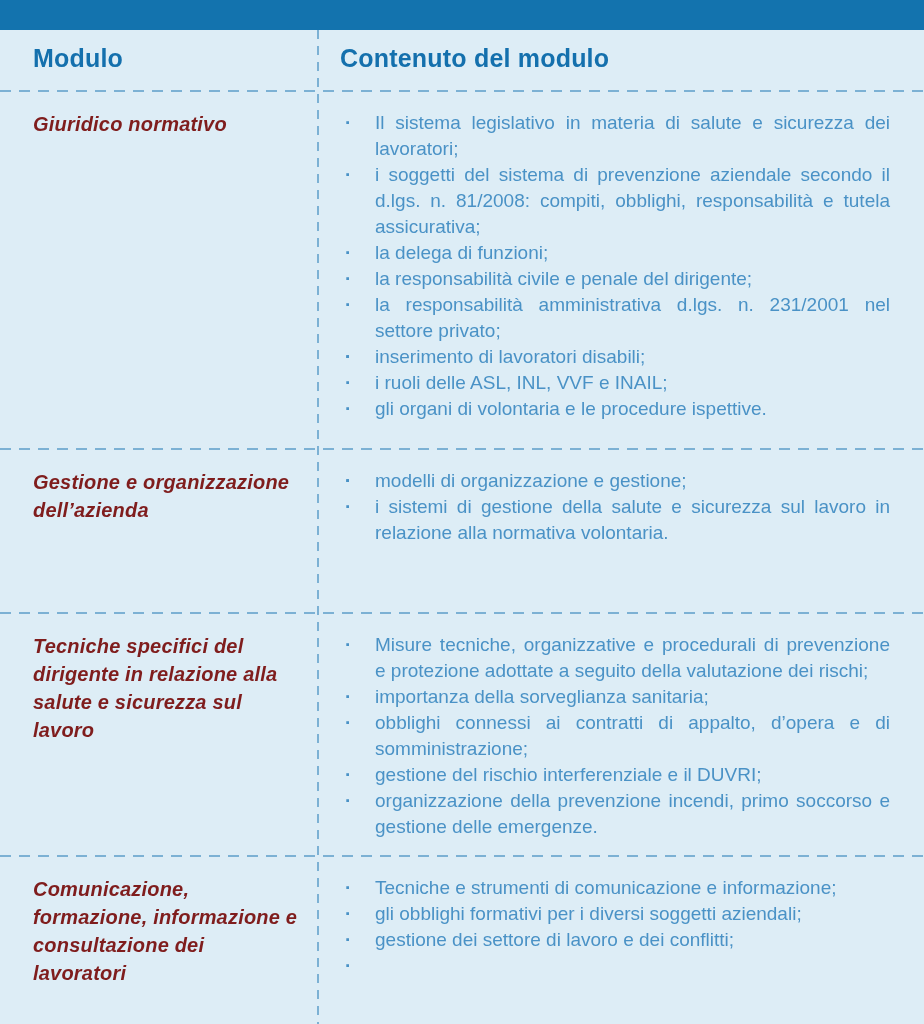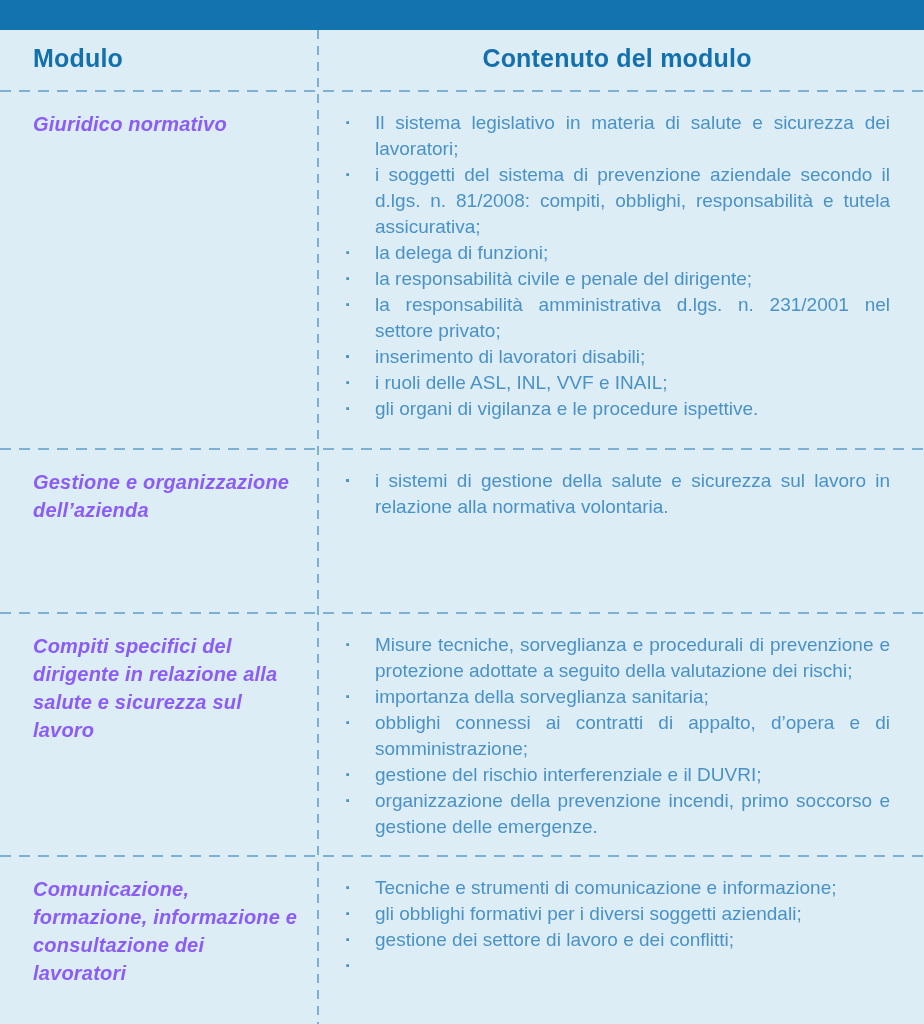--- a/index.html
+++ b/index.html
@@ -33,34 +33,34 @@
   .row-header   { height: 60px; }
   .row-module-0 { height: 356px; }
   .row-module-1 { height: 162px; }
   .row-module-2 { height: 241px; }
   .row-module-3 { height: 163px; }
 
   .cell-left  { padding: 18px 20px 0 33px; }
   .cell-right { padding: 18px 34px 0 27px; }
 
   .row-header .cell-left  { padding: 14px 10px 0 33px; }
-  .row-header .cell-right { padding: 14px 30px 0 22px; text-align: center; }
+  .row-header .cell-right { padding: 14px 30px 0 22px; }
 
   .col-header {
     font-size: 25px;
     font-weight: 700;
     color: #1470ad;
     letter-spacing: 0.2px;
   }
 
   .module-title {
     font-size: 20px;
     font-weight: 700;
     font-style: italic;
-    color: #8b5cf6;
+    color: #7f1d1d;
     line-height: 28px;
     letter-spacing: 0.2px;
   }
 
   .content-list { list-style: none; }
   .content-list li {
     position: relative;
     padding-left: 30px;
     font-size: 19px;
     line-height: 26px;
@@ -103,49 +103,49 @@
     <div class="cell-right">
       <ul class="content-list">
         <li><span class="bullet">·</span><span>Il sistema legislativo in materia di salute e sicurezza dei lavoratori;</span></li>
         <li><span class="bullet">·</span><span>i soggetti del sistema di prevenzione aziendale secondo il d.lgs. n. 81/2008: compiti, obblighi, responsabilità e tutela assicurativa;</span></li>
         <li><span class="bullet">·</span><span>la delega di funzioni;</span></li>
         <li><span class="bullet">·</span><span>la responsabilità civile e penale del dirigente;</span></li>
         <li><span class="bullet">·</span><span>la responsabilità amministrativa d.lgs. n. 231/2001 nel settore privato;</span></li>
         <li><span class="bullet">·</span></li>
         <li><span class="bullet">·</span><span>inserimento di lavoratori disabili;</span></li>
         <li><span class="bullet">·</span><span>i ruoli delle ASL, INL, VVF e INAIL;</span></li>
-        <li><span class="bullet">·</span><span>gli organi di vigilanza e le procedure ispettive.</span></li>
+        <li><span class="bullet">·</span><span>gli organi di volontaria e le procedure ispettive.</span></li>
       </ul>
     </div>
   </div>
 
   <div class="h-sep"></div>
 
   <div class="grid-row row-module-1">
     <div class="cell-left">
       <div class="module-title">Gestione e organizzazione dell’azienda</div>
     </div>
     <div class="cell-right">
       <ul class="content-list">
         <li><span class="bullet">·</span></li>
-        <li><span class="bullet">·</span></li>
+        <li><span class="bullet">·</span><span>modelli di organizzazione e gestione;</span></li>
         <li><span class="bullet">·</span><span>i sistemi di gestione della salute e sicurezza sul lavoro in relazione alla normativa volontaria.</span></li>
       </ul>
     </div>
   </div>
 
   <div class="h-sep"></div>
 
   <div class="grid-row row-module-2">
     <div class="cell-left">
-      <div class="module-title">Compiti specifici del dirigente in relazione alla salute e sicurezza sul lavoro</div>
+      <div class="module-title">Tecniche specifici del dirigente in relazione alla salute e sicurezza sul lavoro</div>
     </div>
     <div class="cell-right">
       <ul class="content-list">
-        <li><span class="bullet">·</span><span>Misure tecniche, sorveglianza e procedurali di prevenzione e protezione adottate a seguito della valutazione dei rischi;</span></li>
+        <li><span class="bullet">·</span><span>Misure tecniche, organizzative e procedurali di prevenzione e protezione adottate a seguito della valutazione dei rischi;</span></li>
         <li><span class="bullet">·</span><span>importanza della sorveglianza sanitaria;</span></li>
         <li><span class="bullet">·</span><span>obblighi connessi ai contratti di appalto, d’opera e di somministrazione;</span></li>
         <li><span class="bullet">·</span><span>gestione del rischio interferenziale e il DUVRI;</span></li>
         <li><span class="bullet">·</span><span>organizzazione della prevenzione incendi, primo soccorso e gestione delle emergenze.</span></li>
       </ul>
     </div>
   </div>
 
   <div class="h-sep"></div>
 

